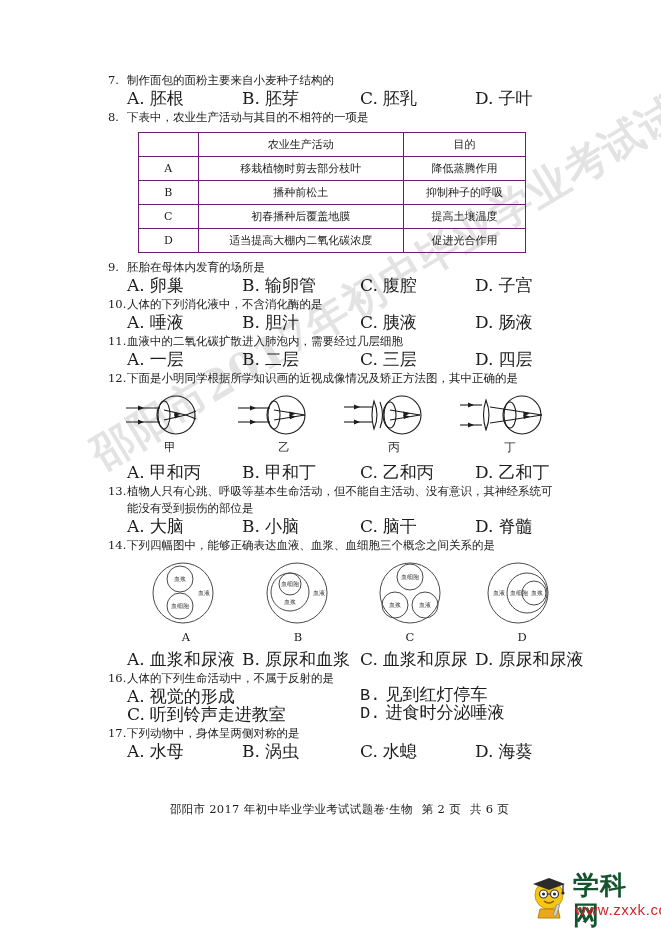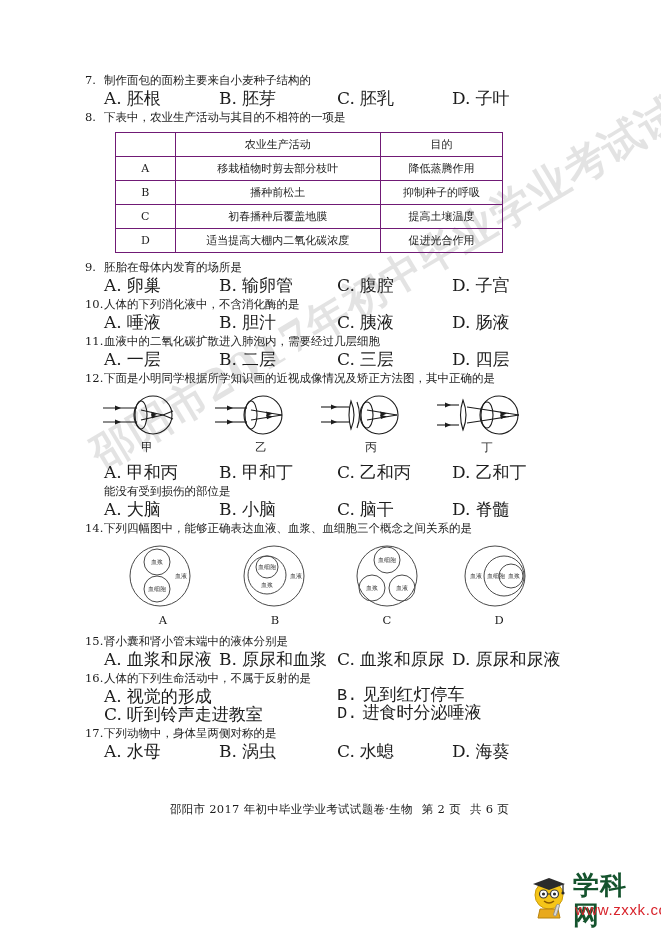--- a/index.html
+++ b/index.html
@@ -15,21 +15,21 @@
     position: relative;
     overflow: hidden;
   }
   .page {
     position: absolute;
     left: 0; top: 0;
     width: 661px; height: 935px;
   }
   .content {
     position: absolute;
-    left: 85px;
+    left: 108px;
     top: 72px;
     width: 462px;
   }
 
   
   .q {
     margin-bottom: 2px;
   }
   .q-stem {
     font-size: 11.5px;
@@ -376,20 +376,23 @@
 
       <div class="opts">
         <span class="opt o1"><span class="ltr">A.</span><span>甲和丙</span></span>
         <span class="opt o2"><span class="ltr">B.</span><span>甲和丁</span></span>
         <span class="opt o3"><span class="ltr">C.</span><span>乙和丙</span></span>
         <span class="opt o4"><span class="ltr">D.</span><span>乙和丁</span></span>
       </div>
     </div>
 
     <div class="q">
+      <div class="q-stem">
+        <span class="q-num">13.</span><span>植物人只有心跳、呼吸等基本生命活动，但不能自主活动、没有意识，其神经系统可</span>
+      </div>
       <div class="q-stem-indent">能没有受到损伤的部位是</div>
       <div class="opts">
         <span class="opt o1"><span class="ltr">A.</span><span>大脑</span></span>
         <span class="opt o2"><span class="ltr">B.</span><span>小脑</span></span>
         <span class="opt o3"><span class="ltr">C.</span><span>脑干</span></span>
         <span class="opt o4"><span class="ltr">D.</span><span>脊髓</span></span>
       </div>
     </div>
 
     <div class="q">
@@ -452,23 +455,20 @@
             <text class="venn-lbl" x="14" y="35" text-anchor="middle">血液</text>
             <text class="venn-lbl" x="34" y="35" text-anchor="middle">血细胞</text>
             <text class="venn-lbl" x="52" y="35" text-anchor="middle">血浆</text>
           </svg>
           <div class="venn-cap">D</div>
         </div>
       </div>
     </div>
 
     <div class="q">
-      <div class="q-stem">
-        <span class="q-num">15.</span><span>肾小囊和肾小管末端中的液体分别是</span>
-      </div>
       <div class="opts">
         <span class="opt o1"><span class="ltr">A.</span><span>血浆和尿液</span></span>
         <span class="opt o2"><span class="ltr">B.</span><span>原尿和血浆</span></span>
         <span class="opt o3"><span class="ltr">C.</span><span>血浆和原尿</span></span>
         <span class="opt o4"><span class="ltr">D.</span><span>原尿和尿液</span></span>
       </div>
     </div>
 
     <div class="q">
       <div class="q-stem">

